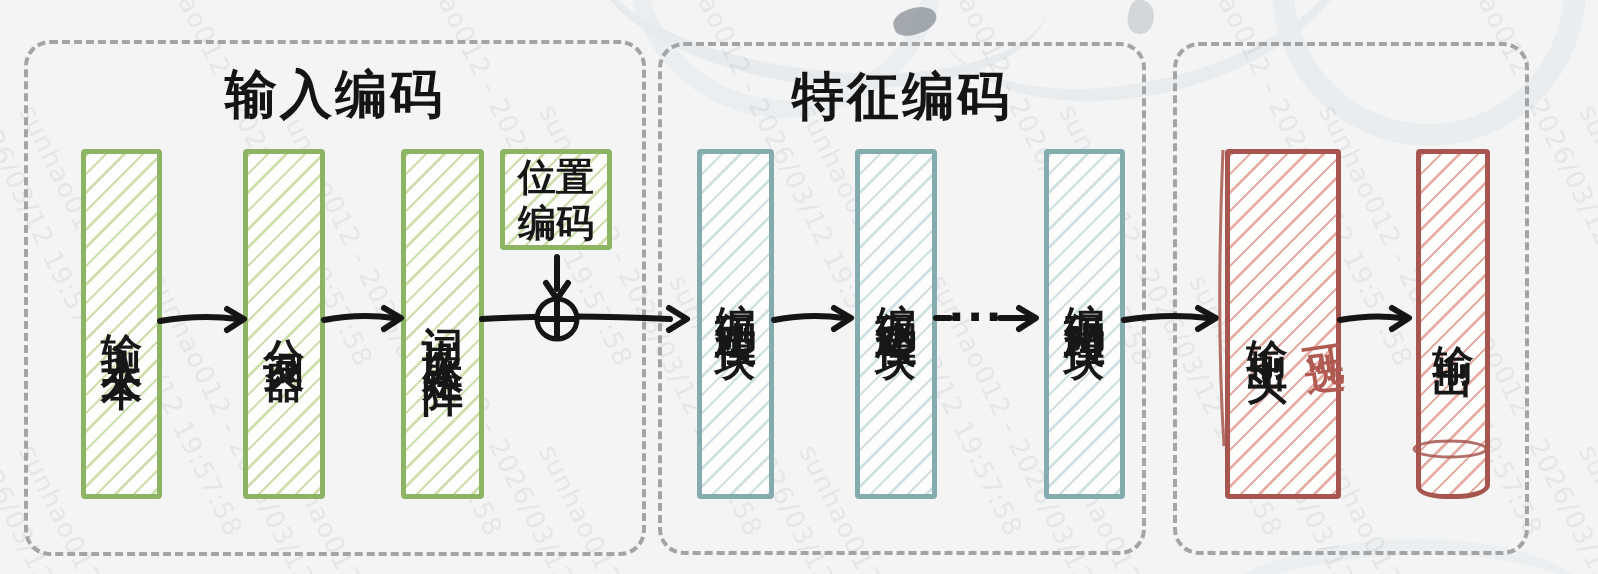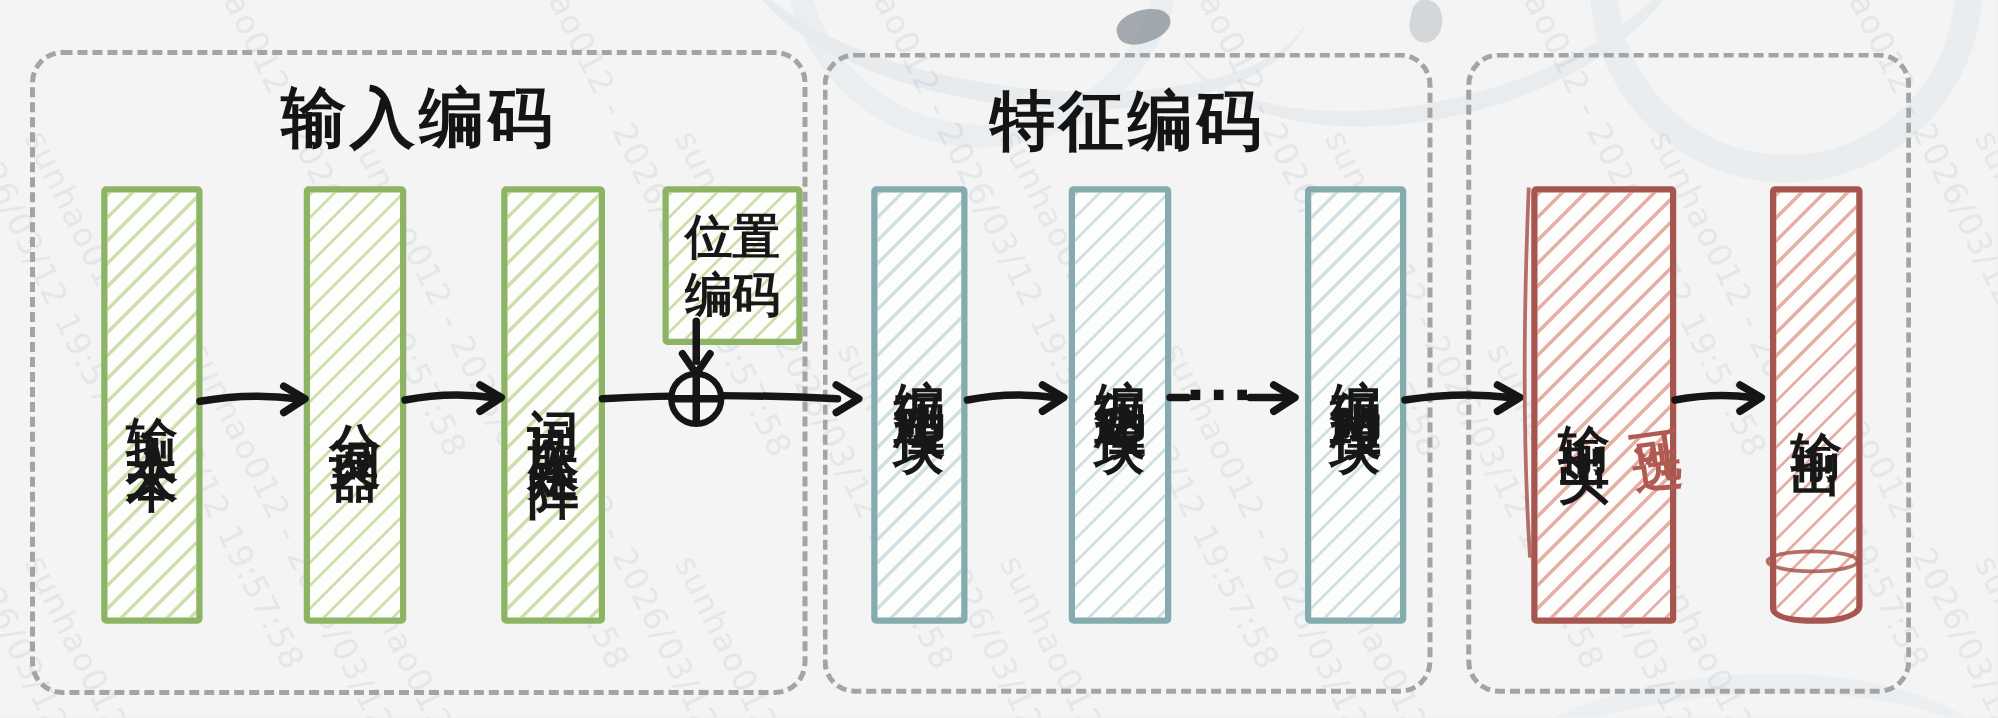--- a/index.html
+++ b/index.html
@@ -150,21 +150,21 @@
     </div>
 
     <div class="vbox green" style="left:215px;top:105px;width:82px;height:350px;">
       <div class="vlabel">分词器</div>
     </div>
 
     <div class="vbox green" style="left:373px;top:105px;width:83px;height:350px;">
       <div class="vlabel">词嵌入矩阵</div>
     </div>
 
-    <div class="vbox green" style="left:502px;top:105px;width:112px;height:127px;">
+    <div class="vbox green" style="left:472px;top:105px;width:112px;height:101px;">
       <div class="hlabel">位置编码</div>
     </div>
   </div>
 
   <div class="section" id="section-feature-encoding">
     <div class="sec-title">特征编码</div>
 
     <div class="vbox blue" style="left:35px;top:103px;width:77px;height:350px;">
       <div class="vlabel">编码模块1</div>
     </div>

